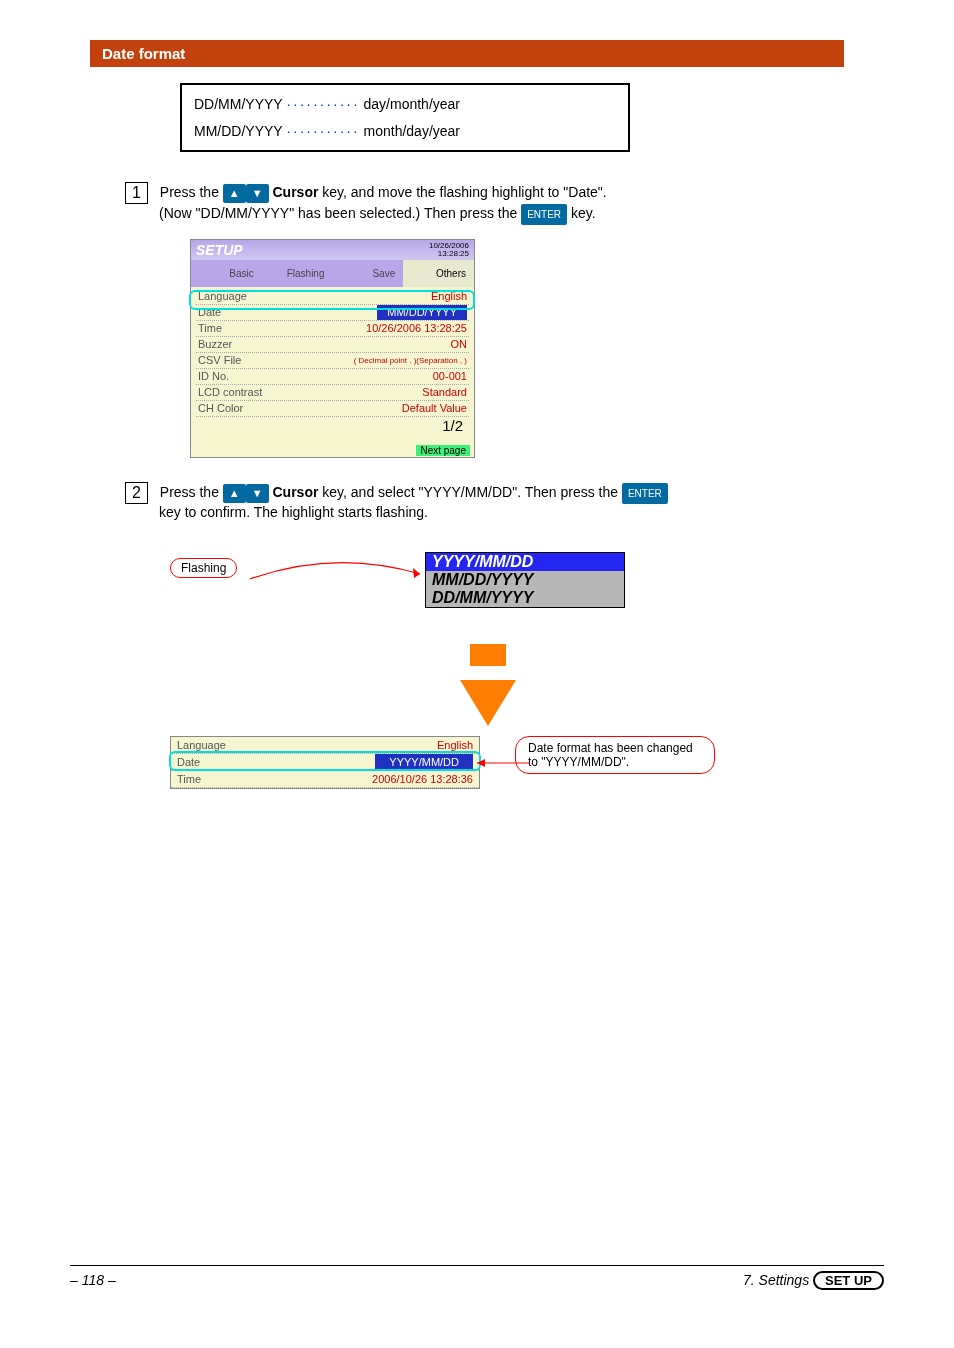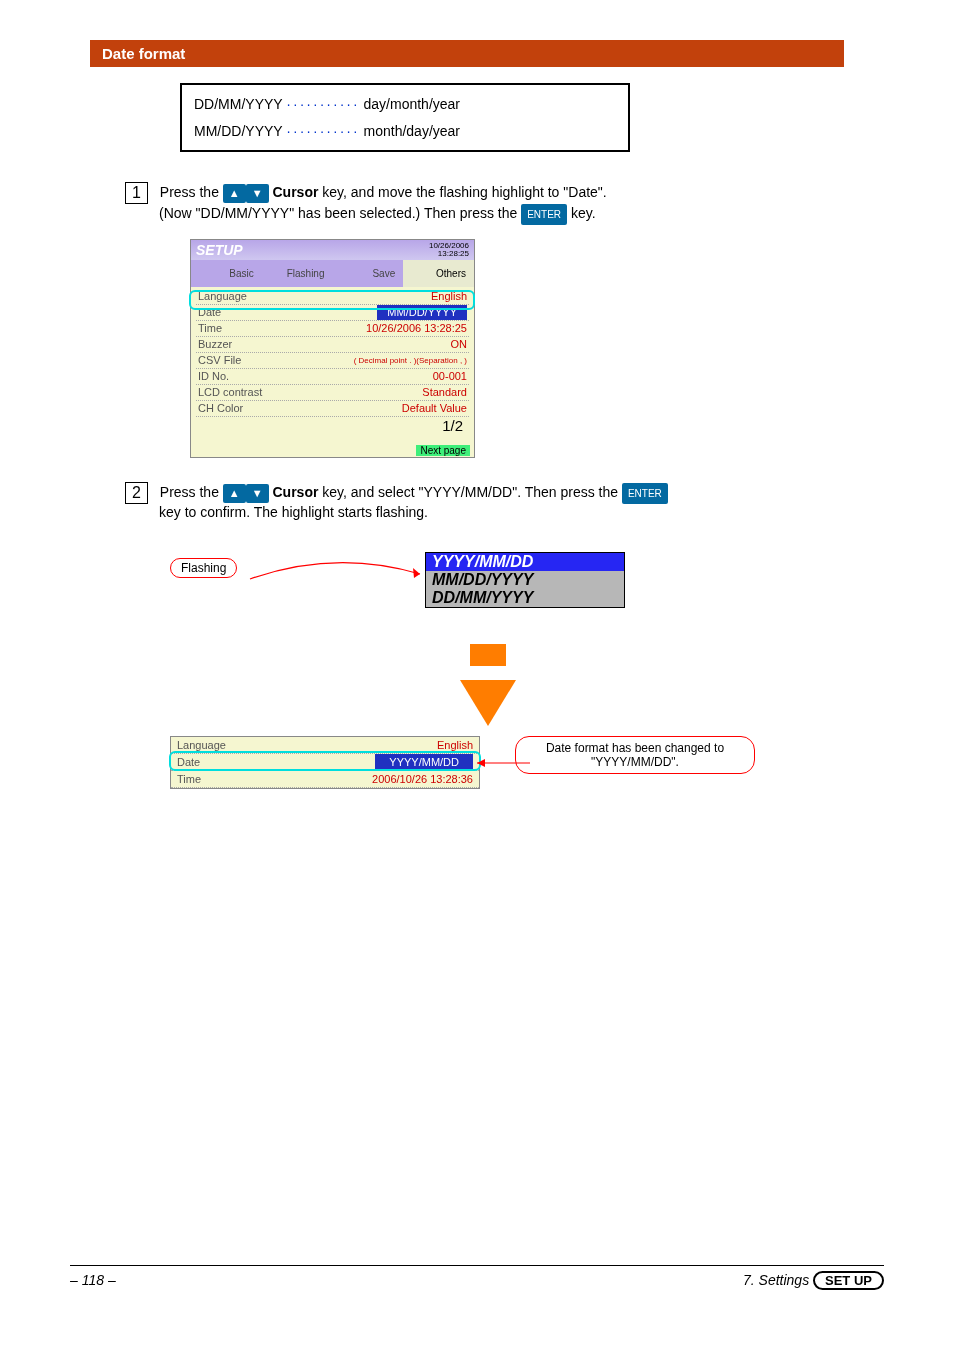--- a/index.html
+++ b/index.html
@@ -188,22 +188,21 @@
   }
   .s2-row { display:flex; justify-content:space-between; padding:0 6px; border-bottom:1px dotted #aaa; line-height:16px;}
   .s2-row .lbl { color:#555;}
   .s2-row .val { color:#c00;}
   .s2-row.sel .val { background:#2030c0; color:#fff; padding:0 14px;}
 
   .right-callout-wrap {
     position:absolute;
     left: 445px;
     top: 0px;
-    width: 240px;
-    text-align: center;
+    width: 200px;
   }
   .footer-bar {
     position:absolute;
     bottom: 60px;
     left: 70px; right:70px;
     border-top: 1px solid #000;
     padding-top:6px;
     display:flex;
     justify-content:space-between;
     font-size:14px;

